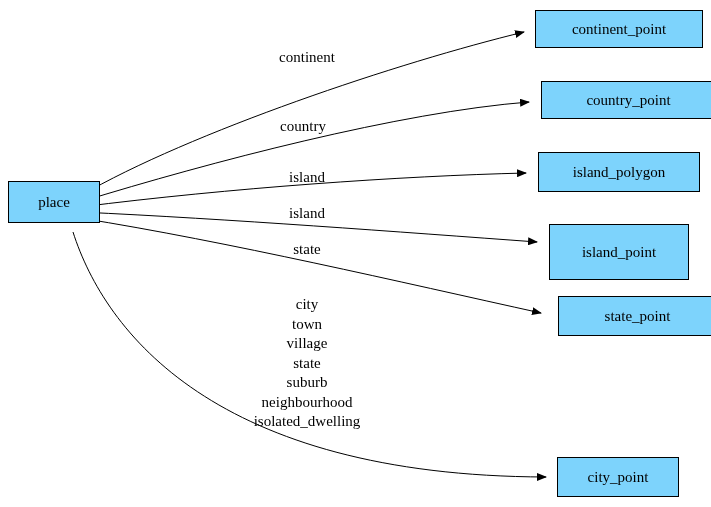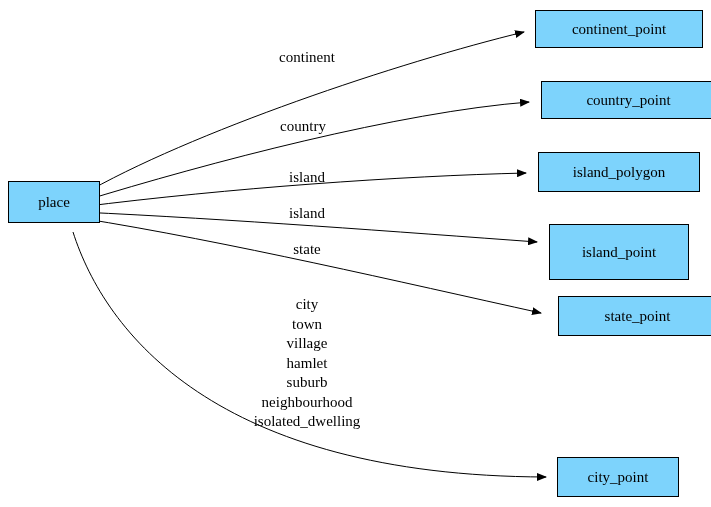--- a/index.html
+++ b/index.html
@@ -85,18 +85,18 @@
   </div>
 
   <div class="edge-label" style="left:252px; top:48px; width:110px;">continent</div>
   <div class="edge-label" style="left:253px; top:117px; width:100px;">country</div>
   <div class="edge-label" style="left:262px; top:168px; width:90px;">island</div>
   <div class="edge-label" style="left:262px; top:204px; width:90px;">island</div>
   <div class="edge-label" style="left:262px; top:240px; width:90px;">state</div>
   <div class="edge-label" style="left:222px; top:295px; width:170px;">city
 town
 village
-hamlet
+state
 suburb
 neighbourhood
 isolated_dwelling</div>
 
 </div>
 
 </body></html>

